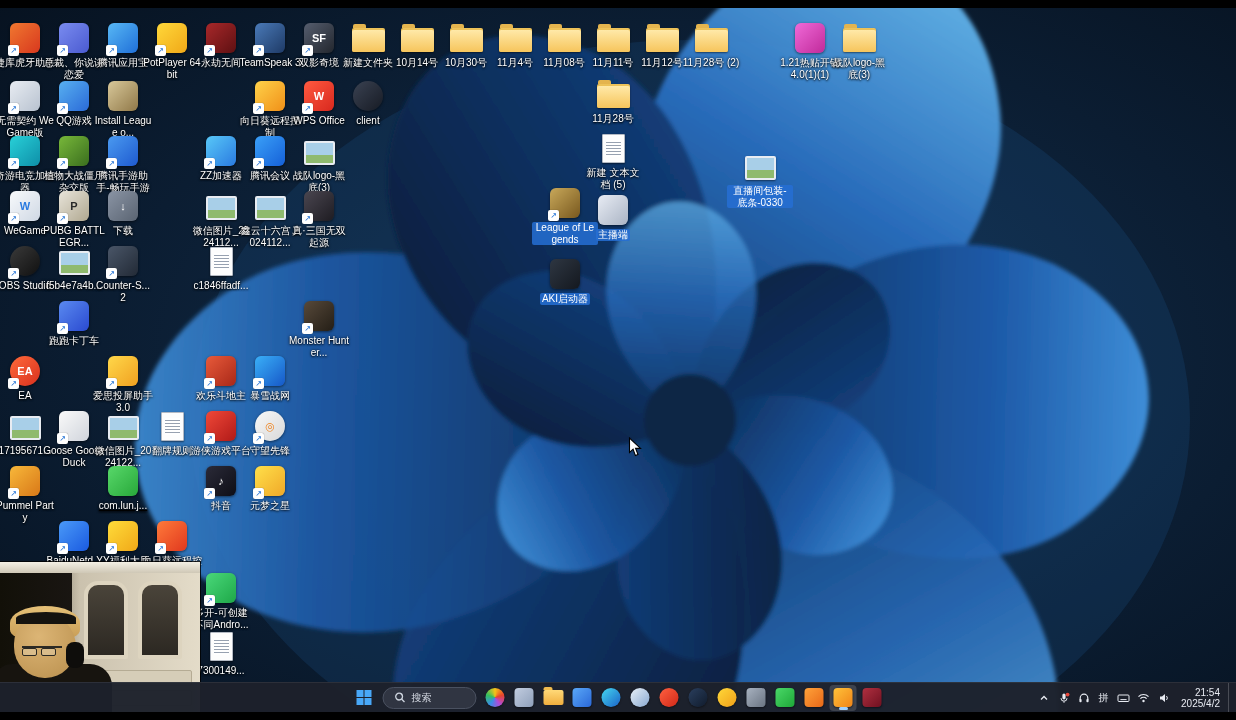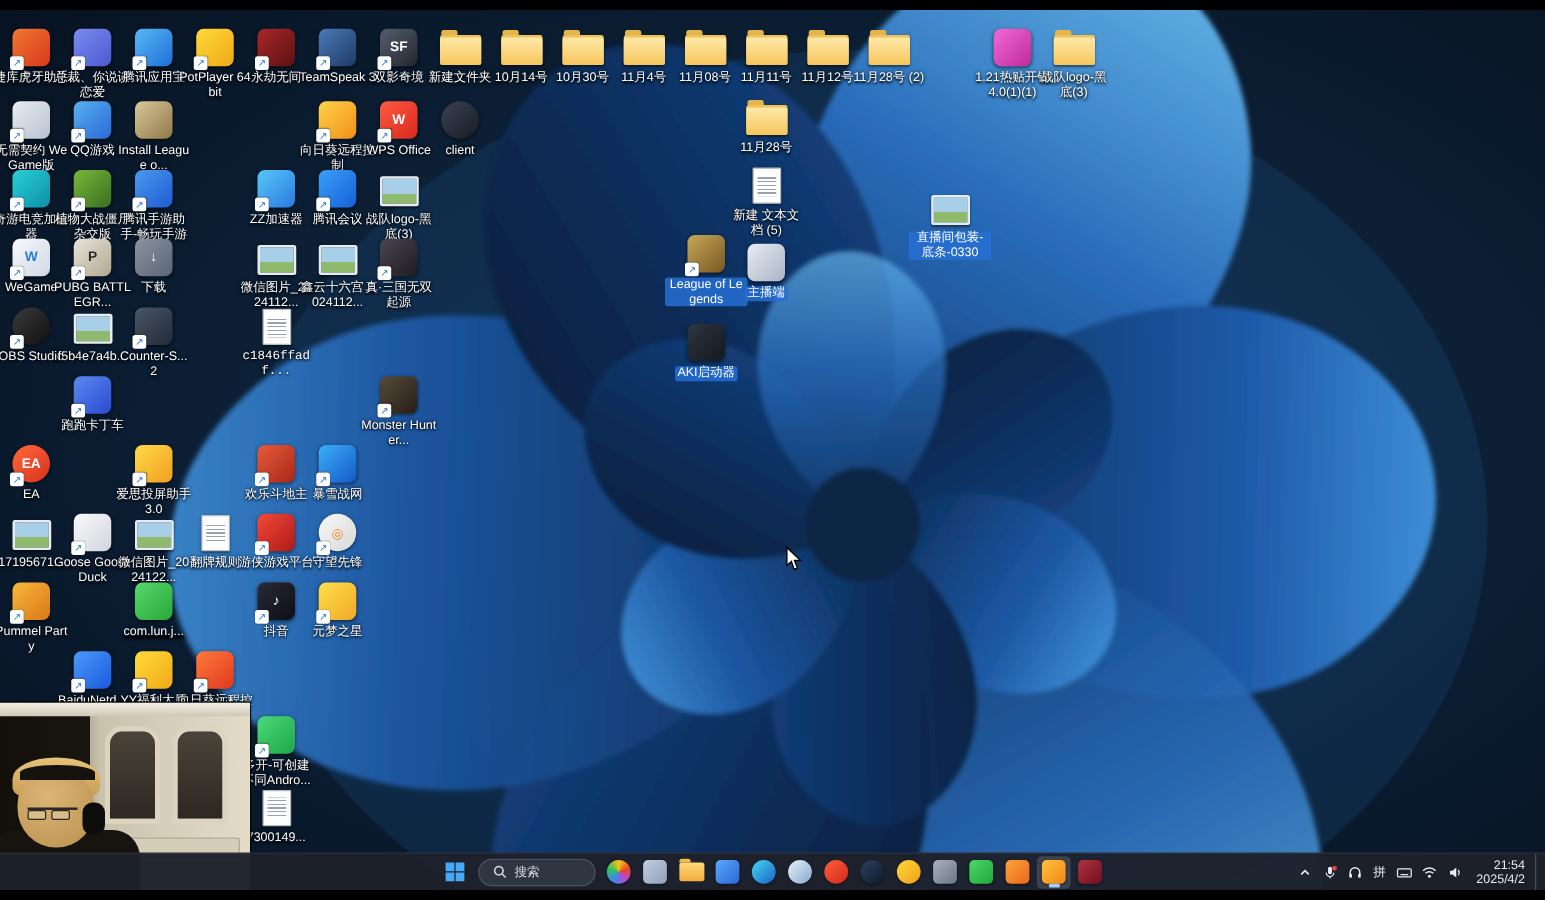--- a/index.html
+++ b/index.html
@@ -399,21 +399,21 @@
           </div>
           <div class="icon-label">f5b4e7a4b...</div>
         </div>
         <div class="icon-cell" style="left: 89px; top: 243px;">
           <div class="icon-art">
             <div class="app-tile" style="background: linear-gradient(135deg, rgb(74, 86, 104), rgb(34, 42, 54));"></div>
             <div class="shortcut-badge">↗</div>
           </div>
           <div class="icon-label">Counter-S... 2</div>
         </div>
-        <div class="icon-cell" style="left: 187px; top: 243px; font-family: Liberation Mono, monospace;">
+        <div class="icon-cell" style="left: 187px; top: 243px;">
           <div class="icon-art">
             <div class="doc-art"></div>
           </div>
           <div class="icon-label">c1846ffadf...</div>
         </div>
         <div class="icon-cell" style="left: 531px; top: 256px;">
           <div class="icon-art">
             <div class="app-tile" style="background: linear-gradient(135deg, rgb(46, 54, 66), rgb(20, 24, 31));"></div>
           </div>
           <div class="icon-label selected">AKI启动器</div>

